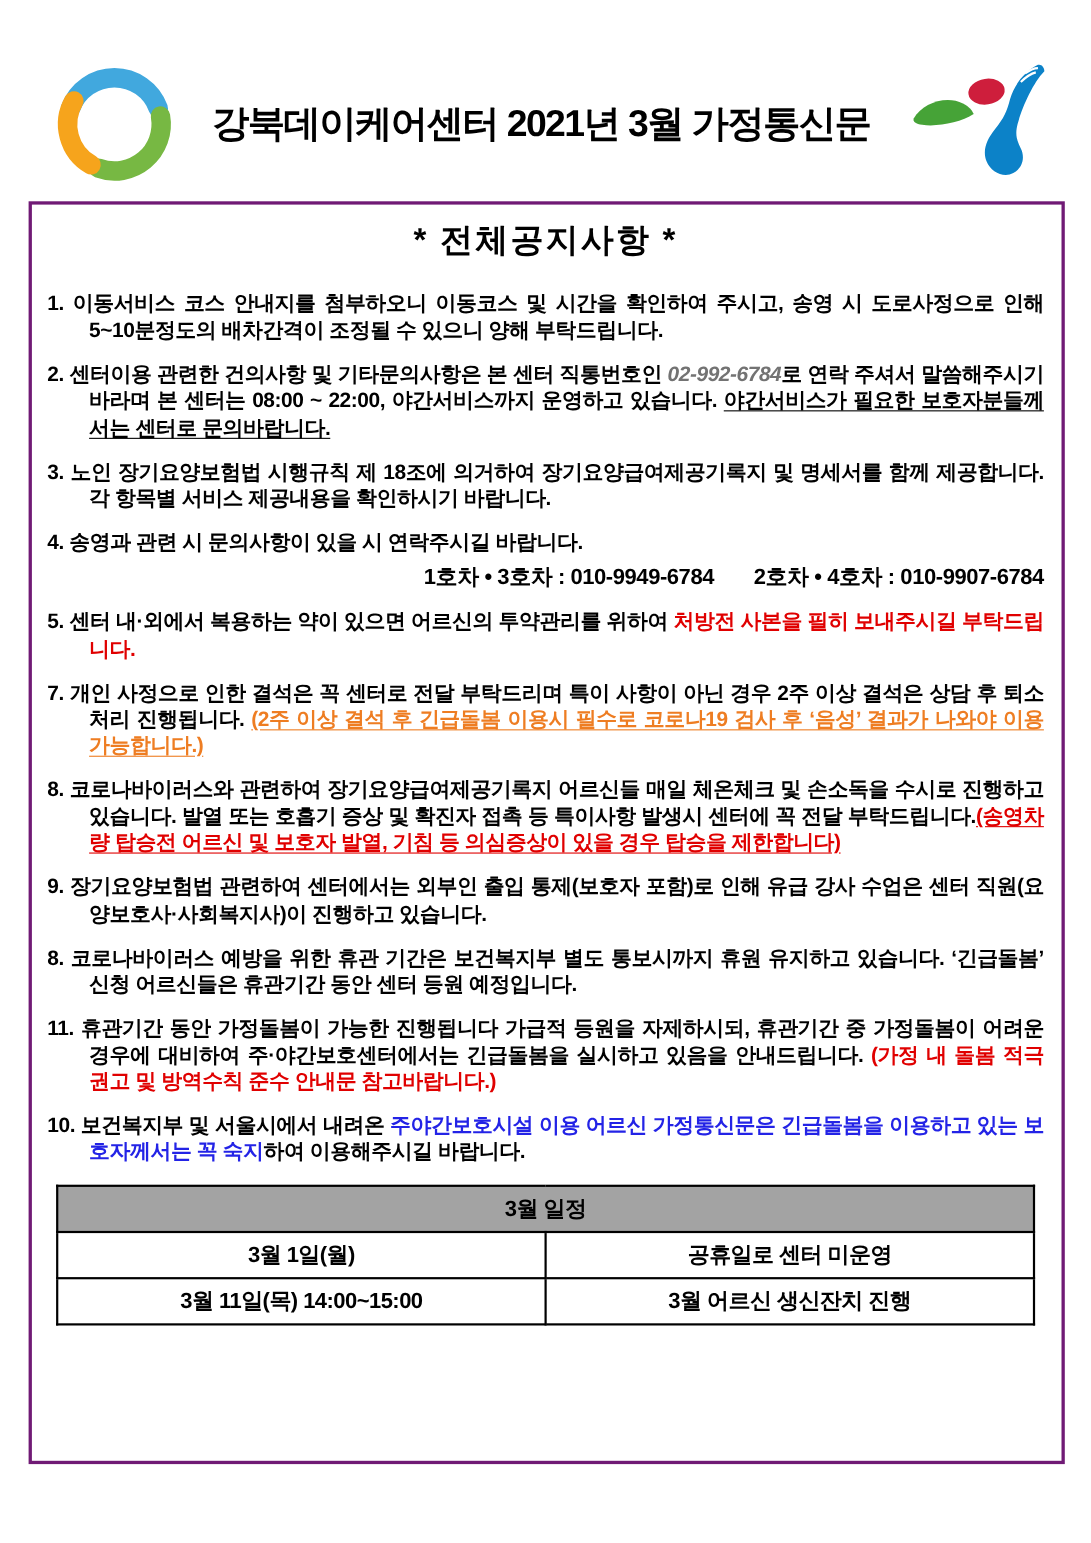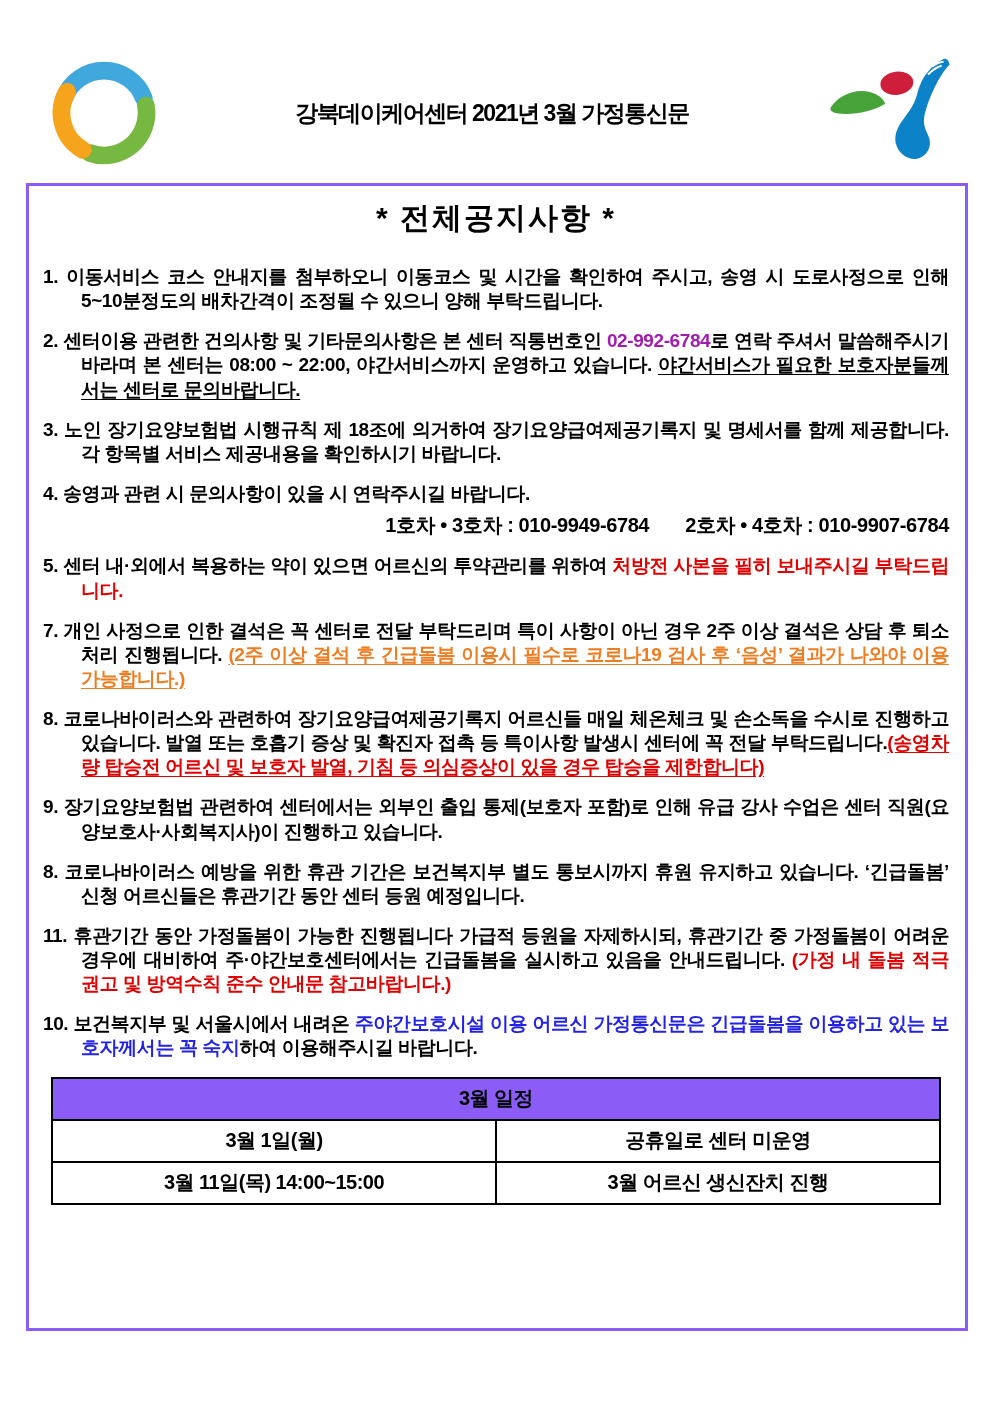--- a/index.html
+++ b/index.html
@@ -12,28 +12,28 @@
 
   
   .header {
     display: flex; align-items: center;
     padding: 52px 26px 0 40px; height: 122px; box-sizing: content-box;
   }
   .logo-left { width: 128px; height: 118px; flex: 0 0 auto; }
   .logo-right { width: 150px; height: 112px; flex: 0 0 auto; }
   .doc-title {
     flex: 1 1 auto; text-align: center;
-    font-size: 23px; font-weight: 700; letter-spacing: -1.5px;
+    font-size: 34px; font-weight: 700; letter-spacing: -1.5px;
     white-space: nowrap;
   }
 
   
   .notice-box {
     margin: 9px 24px 0 26px;
-    border: 3px solid #8b5cf6;
+    border: 3px solid #701a75;
     padding: 8px 16px 12px 14px;
     height: 1148px; box-sizing: border-box;
   }
   .notice-title {
     text-align: center; font-size: 30px; font-weight: 700;
     letter-spacing: 2px; margin: 4px 0 26px 0;
   }
   .item {
     font-size: 19px; font-weight: 700; line-height: 1.27;
     letter-spacing: -0.4px; text-align: justify;
@@ -81,36 +81,36 @@
         <path d="M108,18 C113,13 118,10 122,9" fill="none" stroke="#ffffff" stroke-width="2"></path>
       </svg>
     </div>
   </div>
 
   <div class="notice-box">
     <div class="notice-title">* 전체공지사항 *</div>
 
     <div>
         <div class="item"><span>1. </span><span>이동서비스 코스 안내지를 첨부하오니 이동코스 및 시간을 확인하여 주시고, 송영 시 도로사정으로 인해 5~10분정도의 배차간격이 조정될 수 있으니 양해 부탁드립니다.</span></div>
-        <div class="item"><span>2. </span><span>센터이용 관련한 건의사항 및 기타문의사항은 본 센터 직통번호인 </span><span style="color: #a21caf;">02-992-6784</span><span>로 연락 주셔서 말씀해주시기 바라며 본 센터는 08:00 ~ 22:00, 야간서비스까지 운영하고 있습니다. </span><span class="u">야간서비스가 필요한 보호자분들께서는 센터로 문의바랍니다.</span></div>
+        <div class="item"><span>2. </span><span>센터이용 관련한 건의사항 및 기타문의사항은 본 센터 직통번호인 </span><span style="color: #737373; font-style: italic;">02-992-6784</span><span>로 연락 주셔서 말씀해주시기 바라며 본 센터는 08:00 ~ 22:00, 야간서비스까지 운영하고 있습니다. </span><span class="u">야간서비스가 필요한 보호자분들께서는 센터로 문의바랍니다.</span></div>
         <div class="item"><span>3. </span><span>노인 장기요양보험법 시행규칙 제 18조에 의거하여 장기요양급여제공기록지 및 명세서를 함께 제공합니다. 각 항목별 서비스 제공내용을 확인하시기 바랍니다.</span></div>
         <div class="item"><span>4. </span><span>송영과 관련 시 문의사항이 있을 시 연락주시길 바랍니다.</span><div class="subline">1호차 • 3호차 : 010-9949-6784       2호차 • 4호차 : 010-9907-6784</div></div>
         <div class="item"><span>5. </span><span>센터 내·외에서 복용하는 약이 있으면 어르신의 투약관리를 위하여 </span><span style="color: rgb(224, 0, 0);">처방전 사본을 필히 보내주시길 부탁드립니다.</span></div>
         <div class="item"><span>7. </span><span>개인 사정으로 인한 결석은 꼭 센터로 전달 부탁드리며 특이 사항이 아닌 경우 2주 이상 결석은 상담 후 퇴소처리 진행됩니다. </span><span class="u" style="color: rgb(238, 125, 34);">(2주 이상 결석 후 긴급돌봄 이용시 필수로 코로나19 검사 후 ‘음성’ 결과가 나와야 이용 가능합니다.)</span></div>
         <div class="item"><span>8. </span><span>코로나바이러스와 관련하여 장기요양급여제공기록지 어르신들 매일 체온체크 및 손소독을 수시로 진행하고 있습니다. 발열 또는 호흡기 증상 및 확진자 접촉 등 특이사항 발생시 센터에 꼭 전달 부탁드립니다.</span><span class="u" style="color: rgb(224, 0, 0);">(송영차량 탑승전 어르신 및 보호자 발열, 기침 등 의심증상이 있을 경우 탑승을 제한합니다)</span></div>
         <div class="item"><span>9. </span><span>장기요양보험법 관련하여 센터에서는 외부인 출입 통제(보호자 포함)로 인해 유급 강사 수업은 센터 직원(요양보호사·사회복지사)이 진행하고 있습니다.</span></div>
         <div class="item"><span>8. </span><span>코로나바이러스 예방을 위한 휴관 기간은 보건복지부 별도 통보시까지 휴원 유지하고 있습니다. ‘긴급돌봄’ 신청 어르신들은 휴관기간 동안 센터 등원 예정입니다.</span></div>
         <div class="item"><span>11. </span><span>휴관기간 동안 가정돌봄이 가능한 진행됩니다 가급적 등원을 자제하시되, 휴관기간 중 가정돌봄이 어려운 경우에 대비하여 주·야간보호센터에서는 긴급돌봄을 실시하고 있음을 안내드립니다. </span><span style="color: rgb(224, 0, 0);">(가정 내 돌봄 적극 권고 및 방역수칙 준수 안내문 참고바랍니다.)</span></div>
         <div class="item"><span>10. </span><span>보건복지부 및 서울시에서 내려온 </span><span style="color: rgb(35, 35, 230);">주야간보호시설 이용 어르신 가정통신문은 긴급돌봄을 이용하고 있는 보호자께서는 꼭 숙지</span><span>하여 이용해주시길 바랍니다.</span></div>
       </div>
 
     <table class="schedule">
       <thead>
         <tr>
-          <th colspan="2" style="background: #8b5cf6;">3월 일정</th>
+          <th colspan="2" style="background: #a3a3a3;">3월 일정</th>
         </tr>
       </thead>
       <tbody>
           <tr>
             <td>3월 1일(월)</td>
             <td>공휴일로 센터 미운영</td>
           </tr>
           <tr>
             <td>3월 11일(목) 14:00~15:00</td>
             <td>3월 어르신 생신잔치 진행</td>

